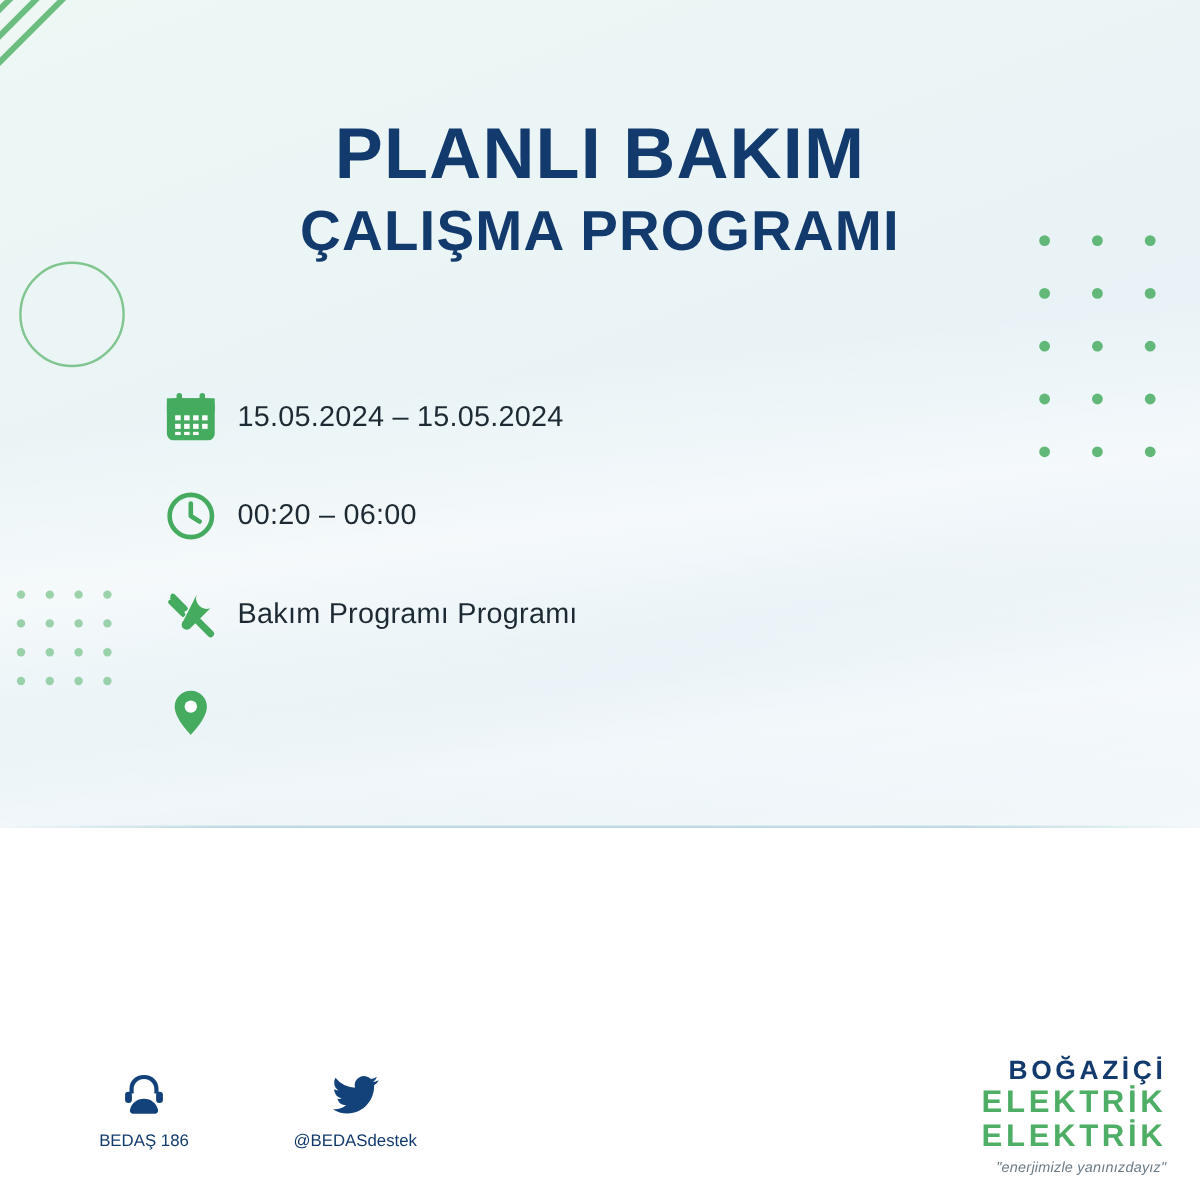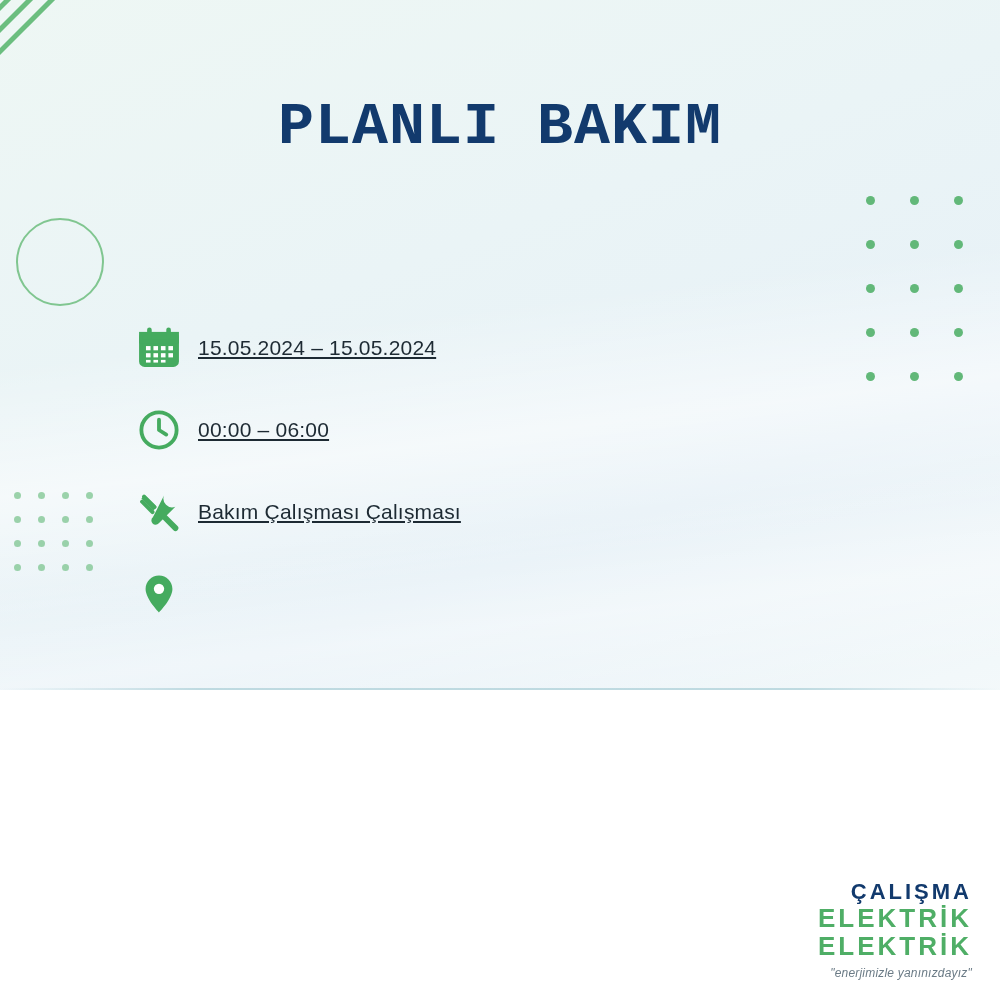--- a/index.html
+++ b/index.html
@@ -91,21 +91,20 @@
   .dotgrid.right { top: 196px; left: 866px; }
   .dotgrid.left  { top: 492px; left: 14px; }
   .dotgrid.left span { width: 7px; height: 7px; background: #7cc48f; opacity: .75; }
 
   
   .title-wrap {
     position: absolute;
     top: 96px;
     left: 0; right: 0;
     text-align: center;
-    font-family: Liberation Mono, monospace;
   }
   .title-main {
     font-size: 60px;
     font-weight: bold;
     letter-spacing: 1px;
     color: #123a6d;
     line-height: 1.05;
   }
   .title-sub {
     margin-top: 8px;
@@ -131,24 +130,23 @@
   }
   .info-icon {
     width: 62px;
     flex: 0 0 62px;
     display: flex;
     align-items: center;
     justify-content: flex-start;
     color: #45ab5f;
   }
   .info-text {
-    font-size: 21px;
+    font-size: 24px;
     color: #1d2a33;
     letter-spacing: .2px;
-    text-decoration: underline;
   }
   .info-text.strong { color: #16232c; }
 
   
   .footer {
     position: absolute;
     left: 60px;
     top: 890px;
     display: flex;
     gap: 56px;
@@ -251,20 +249,21 @@
       <span style="left:48px; top:48px;"></span>
       <span style="left:72px; top:48px;"></span>
     <span style="left:0px;  top:72px;"></span>
       <span style="left:24px; top:72px;"></span>
       <span style="left:48px; top:72px;"></span>
       <span style="left:72px; top:72px;"></span>
   </div>
 
   <div class="title-wrap">
     <div class="title-main">PLANLI BAKIM</div>
+    <div class="title-sub">ÇALIŞMA PROGRAMI</div>
   </div>
 
   <div class="info-list">
 
     <div class="info-row">
       <div class="info-icon">
         <svg width="46" height="46" viewBox="0 0 24 24" fill="none" stroke="#45ab5f" stroke-width="1.8">
           <rect x="2.5" y="4.5" width="19" height="16.5" rx="2" fill="#45ab5f" stroke="#45ab5f"></rect>
           <rect x="2.5" y="4.5" width="19" height="4.2" fill="#45ab5f" stroke="#45ab5f"></rect>
           <line x1="7" y1="2.5" x2="7" y2="6" stroke="#45ab5f" stroke-width="2.4" stroke-linecap="round"></line>
@@ -287,53 +286,72 @@
       <div class="info-text">15.05.2024 – 15.05.2024</div>
     </div>
 
     <div class="info-row">
       <div class="info-icon">
         <svg width="46" height="46" viewBox="0 0 24 24" fill="none">
           <circle cx="12" cy="12" r="9.2" stroke="#45ab5f" stroke-width="2"></circle>
           <path d="M12 6.6 V12 L15.8 14.4" stroke="#45ab5f" stroke-width="2" stroke-linecap="round" stroke-linejoin="round"></path>
         </svg>
       </div>
-      <div class="info-text">00:00 – 06:00</div>
+      <div class="info-text">00:20 – 06:00</div>
     </div>
 
     <div class="info-row">
       <div class="info-icon">
         <svg width="46" height="46" viewBox="0 0 24 24" fill="none">
           <path d="M14.6 3.4a4.6 4.6 0 0 0 5.9 5.9l-8.6 8.6a2.2 2.2 0 1 1-3.1-3.1z" fill="#45ab5f"></path>
           <path d="M4.2 4.0 L9.6 9.4 M3.2 6.6 L8.6 12.0" stroke="#45ab5f" stroke-width="2.1" stroke-linecap="round"></path>
           <path d="M4.6 3.2 L10.8 9.4 L9.0 11.2 L2.8 5.0 Z" fill="#45ab5f"></path>
           <path d="M13.4 13.2 L20.6 20.4" stroke="#45ab5f" stroke-width="3" stroke-linecap="round"></path>
         </svg>
       </div>
-      <div class="info-text">Bakım Çalışması Çalışması</div>
+      <div class="info-text">Bakım Programı Programı</div>
     </div>
 
     <div class="info-row">
       <div class="info-icon">
         <svg width="46" height="46" viewBox="0 0 24 24" fill="none">
           <path d="M12 2.4c-3.9 0-7 3.1-7 7 0 5.2 7 12.2 7 12.2s7-7 7-12.2c0-3.9-3.1-7-7-7z" fill="#45ab5f"></path>
           <circle cx="12" cy="9.3" r="2.7" fill="#ffffff"></circle>
         </svg>
       </div>
     </div>
 
   </div>
 
   <div class="footer">
 
-
-
+    <div class="foot-item">
+      <div class="glyph">
+        <svg width="44" height="44" viewBox="0 0 24 24" fill="#13427a">
+          <path d="M12 2.6c-3.9 0-6.6 2.7-6.6 6.3v2.2h1.9V9.1c0-2.6 2-4.6 4.7-4.6s4.7 2 4.7 4.6v2h1.9V8.9c0-3.6-2.7-6.3-6.6-6.3z"></path>
+          <rect x="3.4" y="10.2" width="3.1" height="5.2" rx="1.5"></rect>
+          <rect x="17.5" y="10.2" width="3.1" height="5.2" rx="1.5"></rect>
+          <path d="M12 13.4c-3.2 0-5.8 2.2-6.4 5.1-.2.9.5 1.7 1.4 1.7h10c.9 0 1.6-.8 1.4-1.7-.6-2.9-3.2-5.1-6.4-5.1z"></path>
+        </svg>
+      </div>
+      <div class="cap">BEDAŞ 186</div>
+    </div>
+
+
+    <div class="foot-item">
+      <div class="glyph">
+        <svg width="48" height="44" viewBox="0 0 24 24" fill="#13427a">
+          <path d="M22.5 5.1c-.8.35-1.6.58-2.5.69a4.3 4.3 0 0 0 1.9-2.37c-.84.5-1.76.86-2.74 1.05a4.3 4.3 0 0 0-7.33 3.92A12.2 12.2 0 0 1 3 3.9a4.3 4.3 0 0 0 1.33 5.74c-.7-.02-1.36-.21-1.94-.53v.05a4.3 4.3 0 0 0 3.45 4.21c-.63.17-1.3.2-1.95.08a4.3 4.3 0 0 0 4.01 2.98A8.6 8.6 0 0 1 1.8 18.2 12.15 12.15 0 0 0 8.4 20.1c7.9 0 12.2-6.54 12.2-12.2v-.56c.84-.6 1.56-1.36 2.13-2.22z"></path>
+        </svg>
+      </div>
+      <div class="cap">@BEDASdestek</div>
+    </div>
 
   </div>
 
   <div class="brand">
-    <div class="b1">ÇALIŞMA</div>
+    <div class="b1">BOĞAZİÇİ</div>
     <div class="b2">ELEKTRİK</div>
     <div class="b3">ELEKTRİK</div>
     <div class="slogan">"enerjimizle yanınızdayız"</div>
   </div>
 
 </div>
 
 </body></html>

